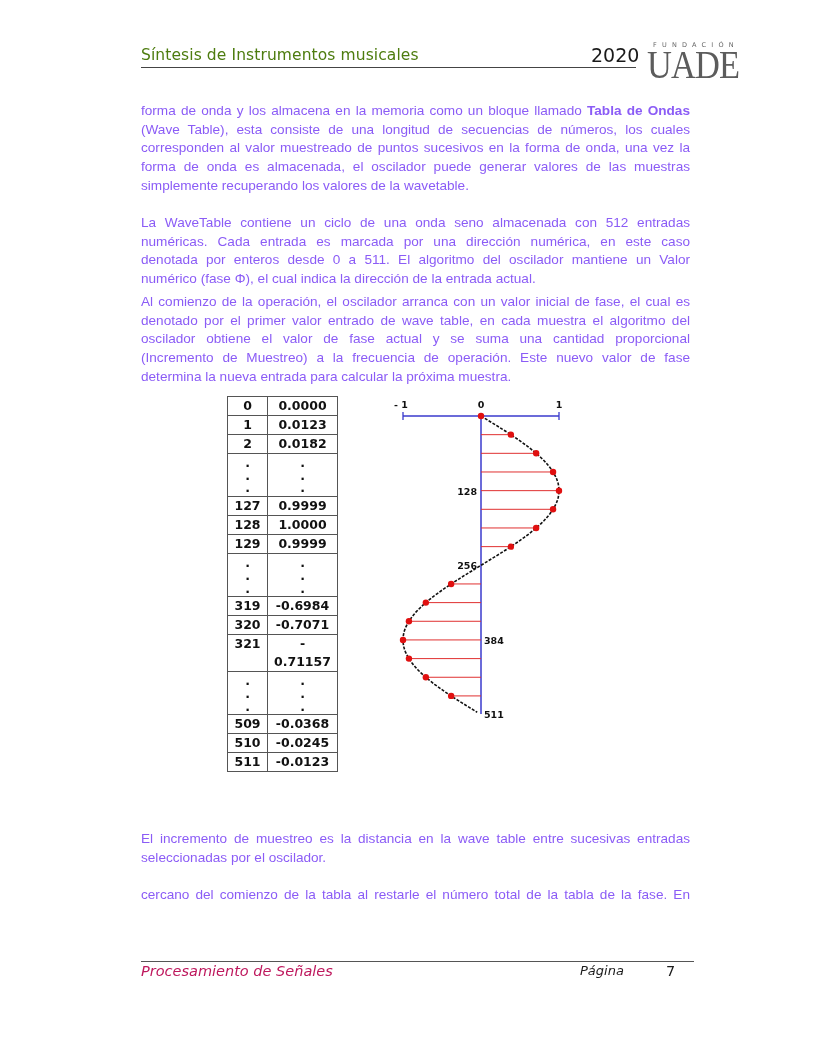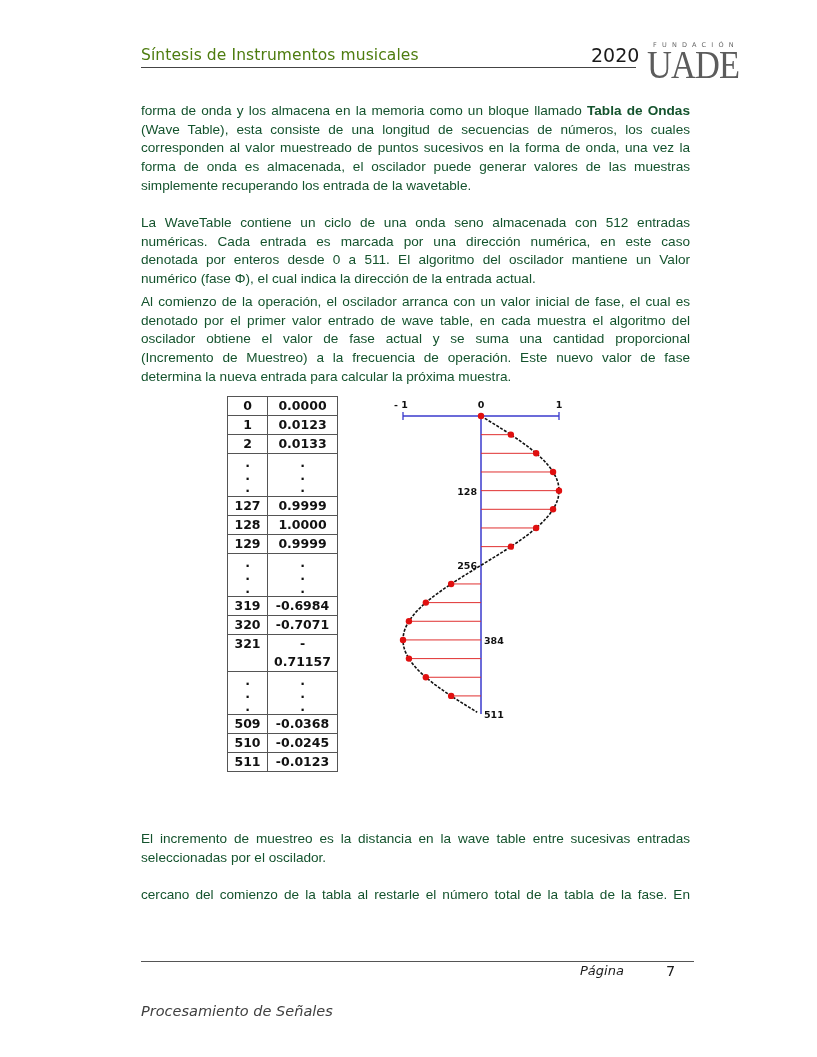--- a/index.html
+++ b/index.html
@@ -10,61 +10,61 @@
   
   #hdr-title { left: 141px; top: 46px; font-family: "DejaVu Sans", sans-serif; font-size: 15.5px; color: #4d7c0f; letter-spacing: 0.1px; }
   #hdr-year  { left: 591px; top: 44px; font-family: "DejaVu Sans", sans-serif; font-size: 19px; color: #1a1a1a; }
   #hdr-line  { left: 141px; top: 67px; width: 495px; height: 0; border-top: 1px solid #444; }
   #logo { left: 647px; top: 41px; width: 90px; height: 44px; }
   #logo .fund { position: absolute; left: 6px; top: 0; font-size: 6.5px; letter-spacing: 5.2px; color: #666; font-family: "DejaVu Sans", sans-serif; }
   #logo .uade { position: absolute; left: 0; top: 4px; font-family: "Liberation Serif", serif; font-size: 40px; line-height: 40px; color: #5c5c5c; transform: scaleX(0.86); transform-origin: left top; letter-spacing: -1px; }
 
   
   .para { position: absolute; left: 141px; width: 549px; font-family: "Liberation Sans", sans-serif;
-          font-size: 13.6px; line-height: 18.7px; text-align: justify; color: #14532d; }
+          font-size: 13.6px; line-height: 18.7px; text-align: justify; color: #8b5cf6; }
   .para b { font-weight: bold; }
   .para .line { display: block; text-align: justify; text-align-last: justify; }
   .para .line.last { text-align-last: left; }
 
   
   #wt-table { left: 227px; top: 396px; border-collapse: collapse; font-family: "DejaVu Sans", sans-serif;
               font-size: 12.5px; font-weight: bold; color: #111; }
   #wt-table td { border: 1px solid #555; padding: 0; text-align: center; line-height: 18px; }
   #wt-table td.idx { width: 39px; }
   #wt-table td.val { width: 69px; }
   #wt-table td.dots { line-height: 12.7px; padding: 3px 0 1px 0; }
   #wt-table td.top { vertical-align: top; }
 
   
   #wave-svg { left: 385px; top: 395px; }
   .ax-label { font-family: "DejaVu Sans", sans-serif; font-size: 9.5px; font-weight: bold; fill: #111; }
 
   
   #ftr-line { left: 141px; top: 961px; width: 553px; height: 0; border-top: 1px solid #555; }
-  #ftr-left { left: 141px; top: 963px; font-family: "DejaVu Sans", sans-serif; font-style: italic; font-size: 14.5px; color: #404040; margin-top: 40px; }
+  #ftr-left { left: 141px; top: 963px; font-family: "DejaVu Sans", sans-serif; font-style: italic; font-size: 14.5px; color: #be185d; }
   #ftr-page-label { left: 580px; top: 963px; font-family: "DejaVu Sans", sans-serif; font-style: italic; font-size: 13px; color: #1a1a1a; }
   #ftr-page-num { left: 666px; top: 963px; font-family: "DejaVu Sans", sans-serif; font-size: 14.5px; color: #1a1a1a; }
 </style>
 </head>
 <body>
 
 <div id="hdr-title" class="abs">Síntesis de Instrumentos musicales</div>
 <div id="hdr-year" class="abs">2020</div>
 <div id="hdr-line" class="abs"></div>
 <div id="logo" class="abs">
   <span class="fund">FUNDACIÓN</span>
   <span class="uade">UADE</span>
 </div>
 
 <div class="para" id="p0" style="top:102px;">
     <span class="line"><span>forma de onda y los almacena en la memoria como un bloque llamado </span><b>Tabla de Ondas</b></span>
     <span class="line"><span>(Wave Table), esta consiste de una longitud de secuencias de números, los cuales</span></span>
     <span class="line"><span>corresponden al valor muestreado de puntos sucesivos en la forma de onda, una vez la</span></span>
     <span class="line"><span>forma de onda es almacenada, el oscilador puede generar valores de las muestras</span></span>
-    <span class="line last"><span>simplemente recuperando los entrada de la wavetable.</span></span>
+    <span class="line last"><span>simplemente recuperando los valores de la wavetable.</span></span>
   </div>
 <div class="para" id="p1" style="top:214px;">
     <span class="line"><span>La WaveTable contiene un ciclo de una onda seno almacenada con 512  entradas</span></span>
     <span class="line"><span>numéricas. Cada entrada es marcada por una dirección numérica, en este caso</span></span>
     <span class="line"><span>denotada por enteros desde 0 a 511. El algoritmo del oscilador mantiene un  Valor</span></span>
     <span class="line last"><span>numérico (fase Φ), el cual indica la dirección de la entrada actual.</span></span>
   </div>
 <div class="para" id="p2" style="top:293px;">
     <span class="line"><span>Al comienzo de la operación, el oscilador arranca con un valor inicial de fase, el cual es</span></span>
     <span class="line"><span>denotado por el primer valor entrado de wave table, en cada muestra el algoritmo del</span></span>
@@ -85,21 +85,21 @@
       <tr>
         <td class="idx">0</td>
         <td class="val">0.0000</td>
       </tr>
       <tr>
         <td class="idx">1</td>
         <td class="val">0.0123</td>
       </tr>
       <tr>
         <td class="idx">2</td>
-        <td class="val">0.0133</td>
+        <td class="val">0.0182</td>
       </tr>
       <tr>
         <td class="idx dots">.<br>.<br>.</td>
         <td class="val dots">.<br>.<br>.</td>
       </tr>
       <tr>
         <td class="idx">127</td>
         <td class="val">0.9999</td>
       </tr>
       <tr>

